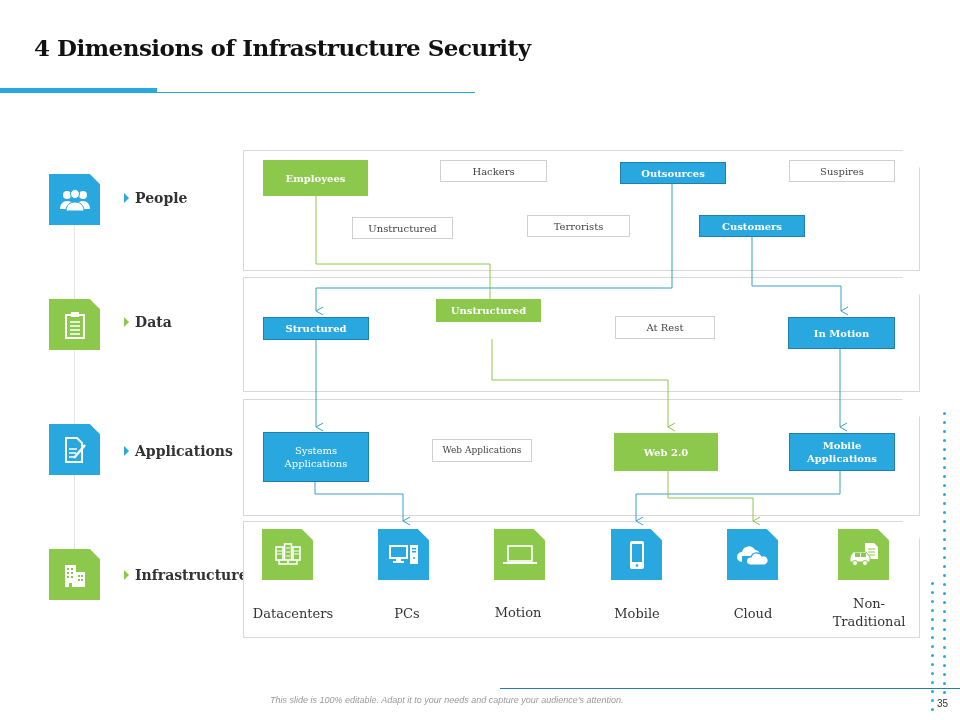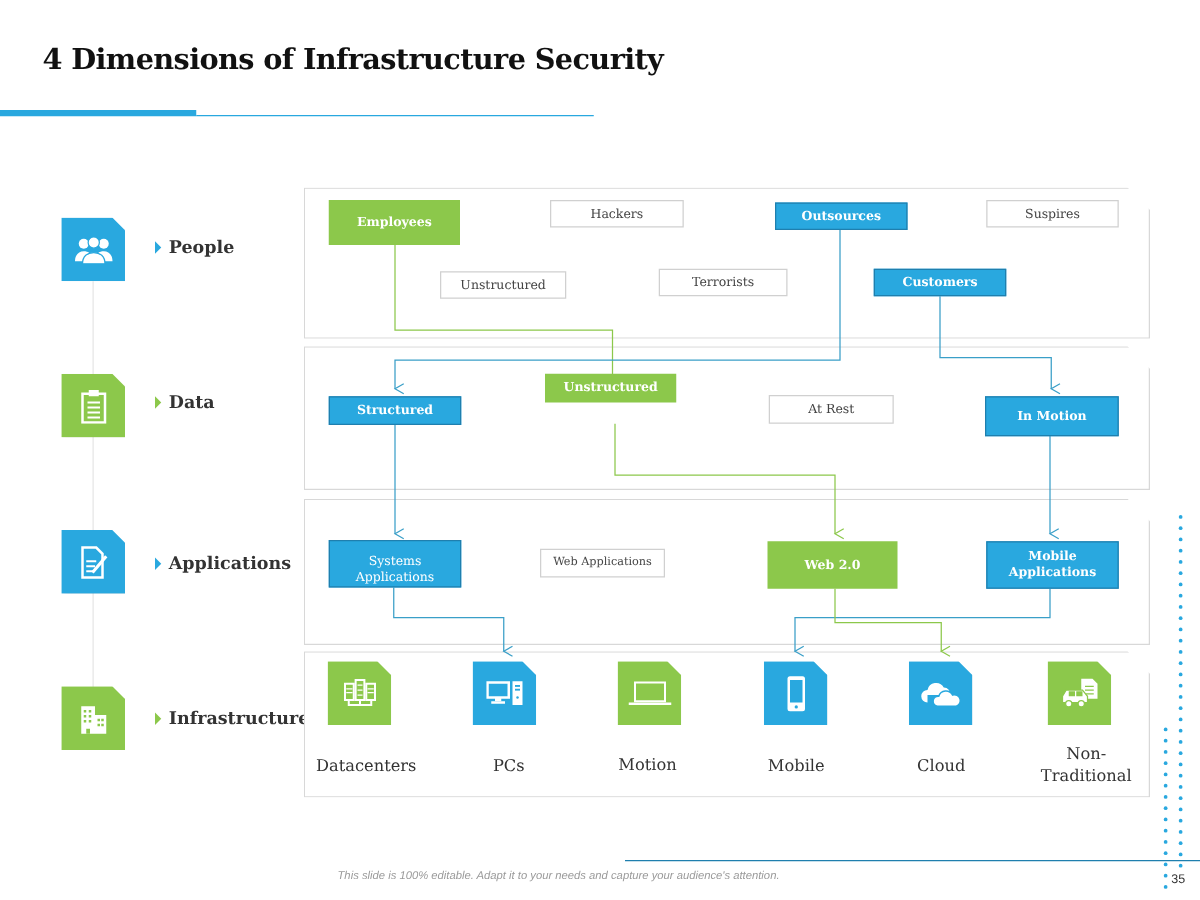--- a/index.html
+++ b/index.html
@@ -159,21 +159,21 @@
 <div class="node white" style="left:789px; top:160px; width:106px; height:22px;">Suspires</div>
 <div class="node white" style="left:352px; top:217px; width:101px; height:22px;">Unstructured</div>
 <div class="node white" style="left:527px; top:215px; width:103px; height:22px;">Terrorists</div>
 <div class="node blue" style="left:699px; top:215px; width:106px; height:22px;">Customers</div>
 
 <div class="node blue" style="left:263px; top:317px; width:106px; height:23px;">Structured</div>
 <div class="node green" style="left:436px; top:299px; width:105px; height:23px;">Unstructured</div>
 <div class="node white" style="left:615px; top:316px; width:100px; height:23px;">At Rest</div>
 <div class="node blue" style="left:788px; top:317px; width:107px; height:32px;">In Motion</div>
 
-<div class="node blue" style="left:263px; top:432px; width:106px; height:38px; flex-direction:column; font-weight:normal;justify-content:flex-end;">
+<div class="node blue" style="left:263px; top:432px; width:106px; height:50px; flex-direction:column; font-weight:normal;">
   <span>Systems</span>
   <span>Applications</span>
 </div>
 <div class="node white" style="left:432px; top:439px; width:100px; height:23px; font-size:9px;">Web Applications</div>
 <div class="node green" style="left:614px; top:433px; width:104px; height:38px;">Web 2.0</div>
 <div class="node blue" style="left:789px; top:433px; width:106px; height:38px; flex-direction:column;">
   <span>Mobile</span>
   <span>Applications</span>
 </div>
 

